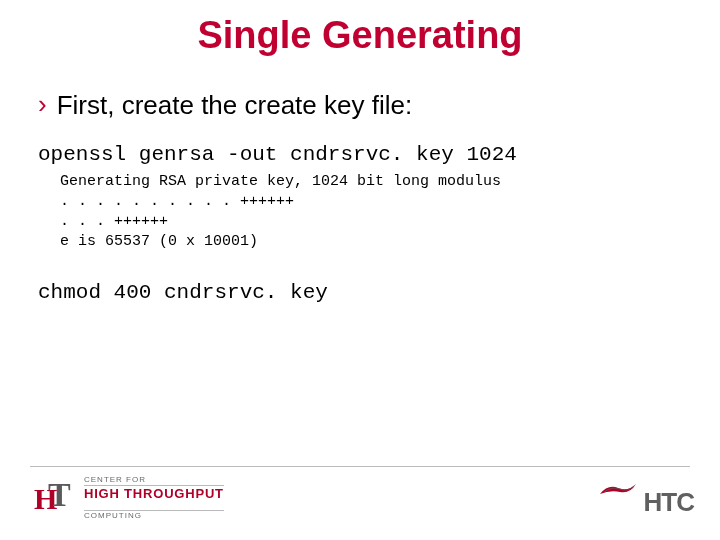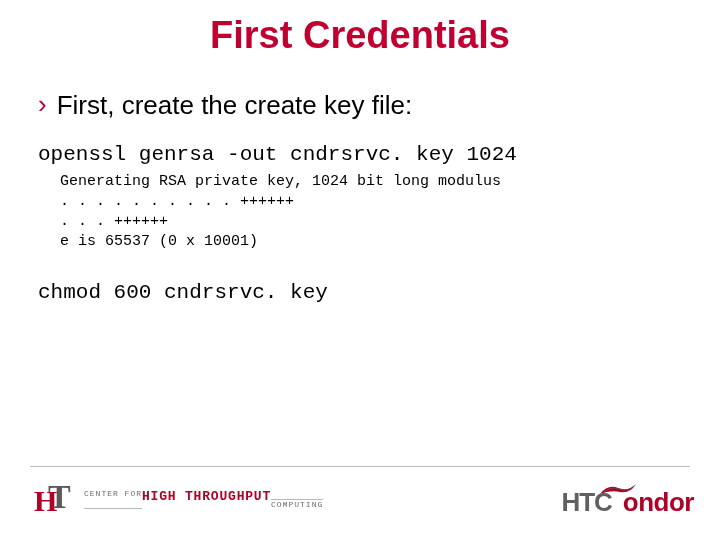--- a/index.html
+++ b/index.html
@@ -112,22 +112,22 @@
     width: 28px;
     height: 36px;
     color: #5a5a5a;
     font-family: Georgia, serif;
     font-weight: bold;
     font-size: 34px;
     line-height: 34px;
   }
   .ht-text {
     display: flex;
-    flex-direction: row;
-    font-family: Liberation Mono, monospace;
+    flex-direction: column;
+    font-family: Liberation Sans, sans-serif;
     line-height: 1.05;
     border-left: 0;
   }
   .ht-line1 {
     font-size: 8px;
     letter-spacing: 1px;
     color: #6a6a6a;
     border-bottom: 1px solid #b9b9b9;
     padding-bottom: 1px;
     margin-bottom: 1px;
@@ -175,37 +175,37 @@
     bottom: 32px;
     width: 40px;
     height: 18px;
   }
 </style>
 </head>
 <body>
 
 <div class="slide">
 
-  <h1 class="title">First Credentials</h1>
+  <h1 class="title">Single Generating</h1>
 
   <div class="content">
 
     <div class="bullet-row">
       <span class="bullet-marker">›</span>
       <span class="bullet-text">First, create the create key file:</span>
     </div>
 
     <div class="code-block">openssl genrsa -out cndrsrvc. key 1024</div>
 
     <div class="output-block">Generating RSA private key, 1024 bit long modulus
 . . . . . . . . . . ++++++
 . . . ++++++
 e is 65537 (0 x 10001)</div>
 
-    <div class="code-block">chmod 600 cndrsrvc. key</div>
+    <div class="code-block">chmod 400 cndrsrvc. key</div>
 
   </div>
 
   <div class="footer-line"></div>
 
   <div class="footer">
 
     <div class="logo-left">
       <div class="ht-mark">
         <span class="ht-h">H</span>
@@ -218,18 +218,17 @@
       </div>
     </div>
 
     <svg class="htc-bird" viewBox="0 0 40 18">
       <path d="M 2 14 Q 10 4 20 8 Q 30 12 38 4 Q 32 14 22 12 Q 12 10 2 14 Z" fill="#b00028"></path>
       <path d="M 6 12 Q 14 6 22 9 Q 30 12 36 6" fill="none" stroke="#5a5a5a" stroke-width="0.8"></path>
     </svg>
 
     <div class="logo-right">
       <span class="htc-text1">HTC</span>
-      <span class="htc-text2">ondor</span>
     </div>
 
   </div>
 
 </div>
 
 </body></html>

